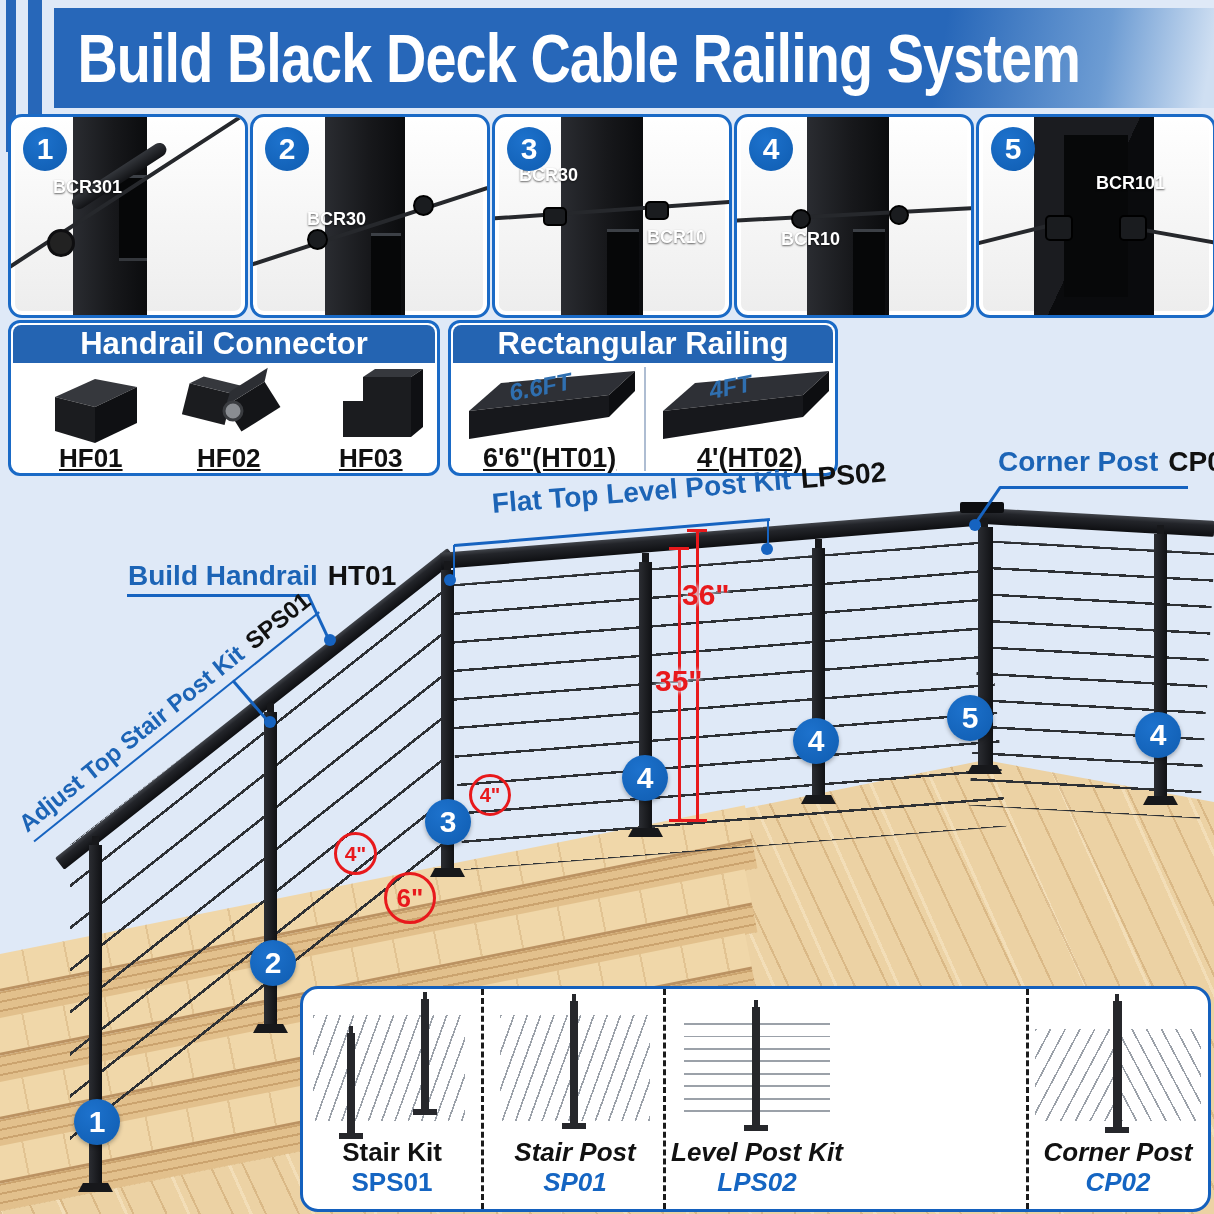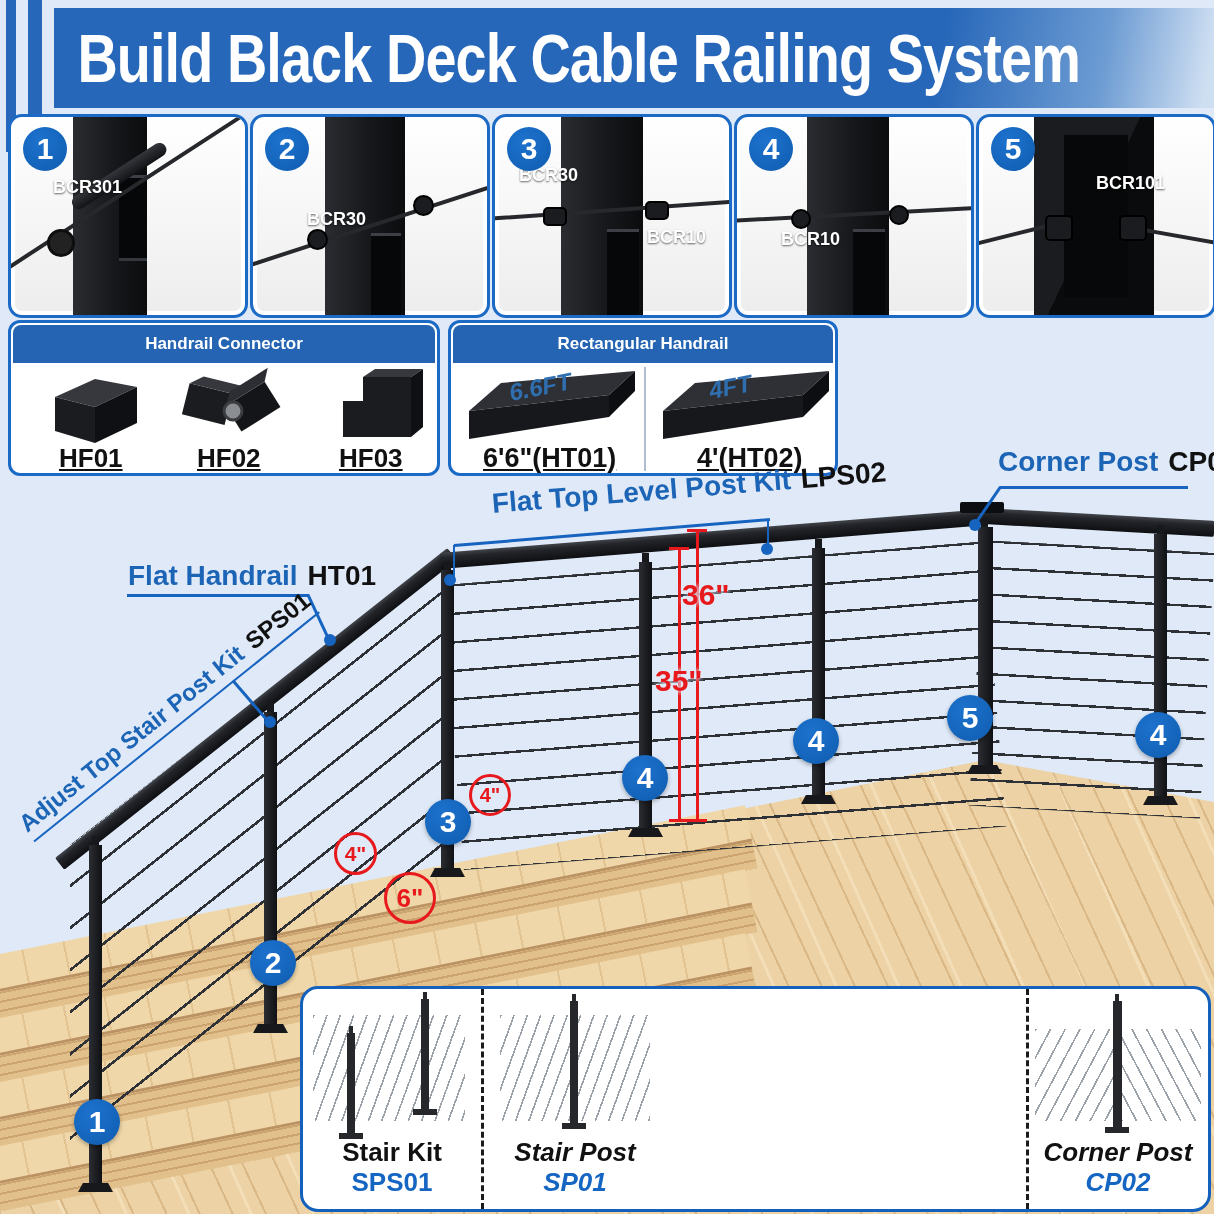--- a/index.html
+++ b/index.html
@@ -21,21 +21,21 @@
     background:radial-gradient(circle at 38% 32%,#1d72cd,#0f5cb0);color:#fff;font-size:30px;font-weight:bold;
     display:flex;align-items:center;justify-content:center;z-index:5;}
   .p-post{position:absolute;top:-4px;bottom:-4px;background:linear-gradient(90deg,#2a2c31 0%,#17181b 55%,#0b0c0e 100%);}
   .p-notch{position:absolute;background:#060708;box-shadow:inset 0 3px 0 #3c4046,inset 0 -3px 0 #34373c;}
   .p-cable{position:absolute;height:4px;background:#26282c;border-radius:2px;transform-origin:0 50%;}
   .p-fit{position:absolute;background:#1a1c1f;border:2px solid #000;border-radius:5px;}
   .plabel{position:absolute;color:#fff;font-weight:bold;font-size:18px;text-shadow:0 1px 2px rgba(0,0,0,.6);z-index:4;}
 
   
   .r2panel{position:absolute;top:320px;height:156px;border:3px solid #1a6ac6;border-radius:12px;background:#fff;padding:2px;box-sizing:border-box;}
-  .r2head{height:38px;background:#2464b2;border-radius:8px 8px 0 0;color:#fff;font-size:17px;font-weight:bold;
+  .r2head{height:38px;background:#2464b2;border-radius:8px 8px 0 0;color:#fff;font-size:31px;font-weight:bold;
     display:flex;align-items:center;justify-content:center;text-align:right;}
   .r2label{position:absolute;font-size:26px;font-weight:bold;color:#111;text-decoration:underline;}
 
   
   .wood{position:absolute;left:0;top:0;width:1214px;height:1214px;
     background:#ecd2a4;
     background-image:repeating-linear-gradient(65deg,rgba(176,126,66,.30) 0 2px,transparent 2px 30px),
                      repeating-linear-gradient(66deg,rgba(255,244,220,.35) 0 3px,transparent 3px 57px);
     clip-path:polygon(430px 872px,985px 760px,1214px 802px,1214px 1214px,0px 1214px,0px 1190px);}
   .step{position:absolute;left:-20px;width:780px;height:64px;transform:rotate(-11.3deg);transform-origin:0 0;}
@@ -160,21 +160,21 @@
   <div class="ldot" style="left:761px;top:543px;"></div>
 
   <div class="callout" style="left:998px;top:446px;">
     <span class="cname">Corner Post</span><span class="ccode">CP02</span>
   </div>
   <div class="lline" style="left:1000px;top:486px;width:188px;"></div>
   <div class="lline" style="left:976px;top:521px;width:43px;transform:rotate(-55.6deg);"></div>
   <div class="ldot" style="left:969px;top:519px;"></div>
 
   <div class="callout" style="left:128px;top:560px;">
-    <span class="cname">Flat Handrail</span><span class="ccode">HT01</span>
+    <span class="cname">Build Handrail</span><span class="ccode">HT01</span>
   </div>
   <div class="lline" style="left:127px;top:594px;width:182px;"></div>
   <div class="lline" style="left:308px;top:593px;width:48px;transform:rotate(65deg);"></div>
   <div class="ldot" style="left:324px;top:634px;"></div>
 
   <div class="callout" style="left:24px;top:812px;font-size:24px;transform:rotate(-38.8deg);transform-origin:0 50%;border-bottom:2.5px solid #1663c0;padding-bottom:4px;">
     <span class="cname">Adjust Top Stair Post Kit</span><span class="ccode">SPS01</span>
   </div>
   <div class="lline" style="left:233px;top:679px;width:57px;transform:rotate(49.3deg);"></div>
   <div class="ldot" style="left:264px;top:716px;"></div>
@@ -270,21 +270,21 @@
       <polygon points="36,12 84,12 84,72 16,72 16,36 36,36" fill="#1b1c1f"></polygon>
       <polygon points="36,12 48,4 96,4 84,12" fill="#36383d"></polygon>
       <polygon points="84,12 96,4 96,62 84,72" fill="#0f1013"></polygon>
     </svg>
     <span class="r2label" style="left:48px;top:120px;">HF01</span>
     <span class="r2label" style="left:186px;top:120px;">HF02</span>
     <span class="r2label" style="left:328px;top:120px;">HF03</span>
   </div>
 
   <div class="r2panel" style="left:448px;width:390px;">
-    <div class="r2head">Rectangular Handrail</div>
+    <div class="r2head">Rectangular Railing</div>
     <div class="abs" style="left:193px;top:44px;width:2px;height:104px;background:#aebdd2;"></div>
 
     <svg class="abs" style="left:8px;top:44px;" width="180" height="76" viewBox="0 0 180 76">
       <polygon points="10,44 42,16 176,4 150,28" fill="#2e3036"></polygon>
       <polygon points="10,44 150,28 150,50 10,72" fill="#17181c"></polygon>
       <polygon points="150,28 176,4 176,24 150,50" fill="#0d0e11"></polygon>
       <text x="52" y="34" transform="rotate(-11 52 34)" fill="#2f6fb0" font-size="24" font-weight="bold" font-style="italic">6.6FT</text>
     </svg>
 
     <svg class="abs" style="left:202px;top:44px;" width="180" height="76" viewBox="0 0 180 76">
@@ -316,20 +316,29 @@
     <div class="lcell sep" style="left:178px;width:182px;">
       <div class="llines" style="left:16px;top:26px;width:150px;height:106px;background:repeating-linear-gradient(110deg,#9ba1a9 0 1.6px,transparent 1.6px 12.5px);"></div>
       <div class="lpost" style="left:86px;top:12px;height:122px;">
           <i class="pin"></i>
           <i class="plate"></i>
         </div>
       <div class="lname">Stair Post</div>
       <div class="lcode">SP01</div>
     </div>
 
+    <div class="lcell sep" style="left:360px;width:182px;">
+      <div class="llines" style="left:18px;top:34px;width:146px;height:98px;background:repeating-linear-gradient(to bottom,#9ba1a9 0 1.6px,transparent 1.6px 12.5px);"></div>
+      <div class="lpost" style="left:86px;top:18px;height:118px;">
+          <i class="pin"></i>
+          <i class="plate"></i>
+        </div>
+      <div class="lname">Level Post Kit</div>
+      <div class="lcode">LPS02</div>
+    </div>
 
 
     <div class="lcell sep" style="left:723px;width:178px;">
       <div class="llines" style="left:6px;top:40px;width:80px;height:92px;background:repeating-linear-gradient(118deg,#9ba1a9 0 1.6px,transparent 1.6px 13px);"></div>
       <div class="llines" style="left:92px;top:40px;width:80px;height:92px;background:repeating-linear-gradient(62deg,#9ba1a9 0 1.6px,transparent 1.6px 13px);"></div>
       <div class="lpost" style="left:84px;top:12px;height:126px;width:9px;">
           <i class="pin"></i>
           <i class="plate"></i>
         </div>
       <div class="lname">Corner Post</div>

